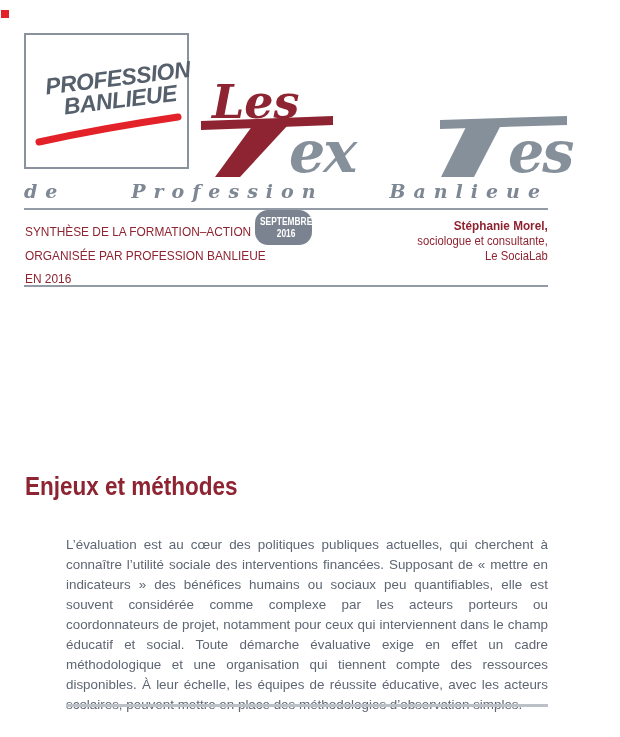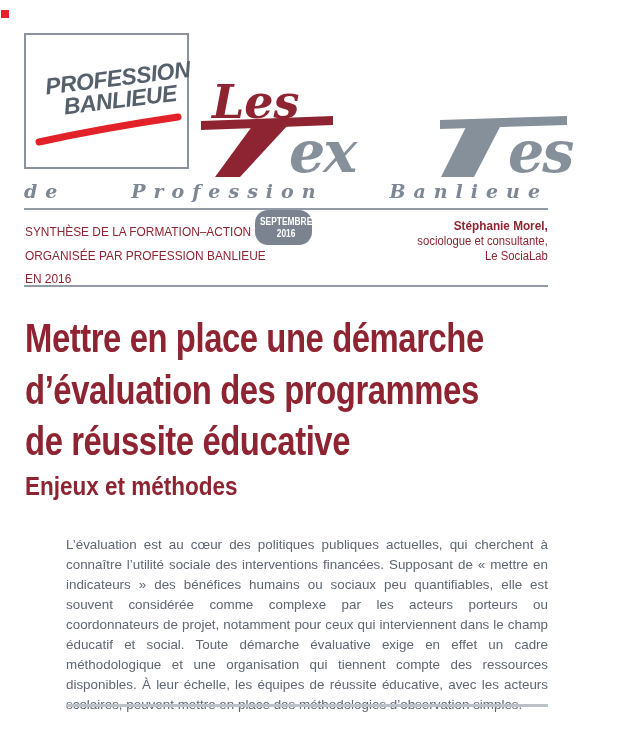--- a/index.html
+++ b/index.html
@@ -104,25 +104,20 @@
   </div>
 
   <div class="abs" id="author">
     <div class="name">Stéphanie Morel,</div>
     <div>sociologue et consultante,</div>
     <div>Le SociaLab</div>
   </div>
 
   <div class="abs rule" id="rule-mid"></div>
 
-  <div class="abs" id="main-title">
-    <span class="tl">Mettre en place une démarche</span>
-    <span class="tl">d’évaluation des programmes</span>
-    <span class="tl">de réussite éducative</span>
-  </div>
 
   <div class="abs" id="subtitle">Enjeux et méthodes</div>
 
   <div class="abs" id="intro">L’évaluation est au cœur des politiques publiques actuelles, qui cherchent à connaître l’utilité sociale des interventions financées. Supposant de « mettre en indicateurs » des bénéfices humains ou sociaux peu quantifiables, elle est souvent considérée comme complexe par les acteurs porteurs ou coordonnateurs de projet, notamment pour ceux qui interviennent dans le champ éducatif et social. Toute démarche évaluative exige en effet un cadre méthodologique et une organisation qui tiennent compte des ressources disponibles. À leur échelle, les équipes de réussite éducative, avec les acteurs scolaires, peuvent mettre en place des méthodologies d’observation simples.</div>
 
   <div class="abs" id="rule-bottom"></div>
 
 </div>
 
 </body></html>

